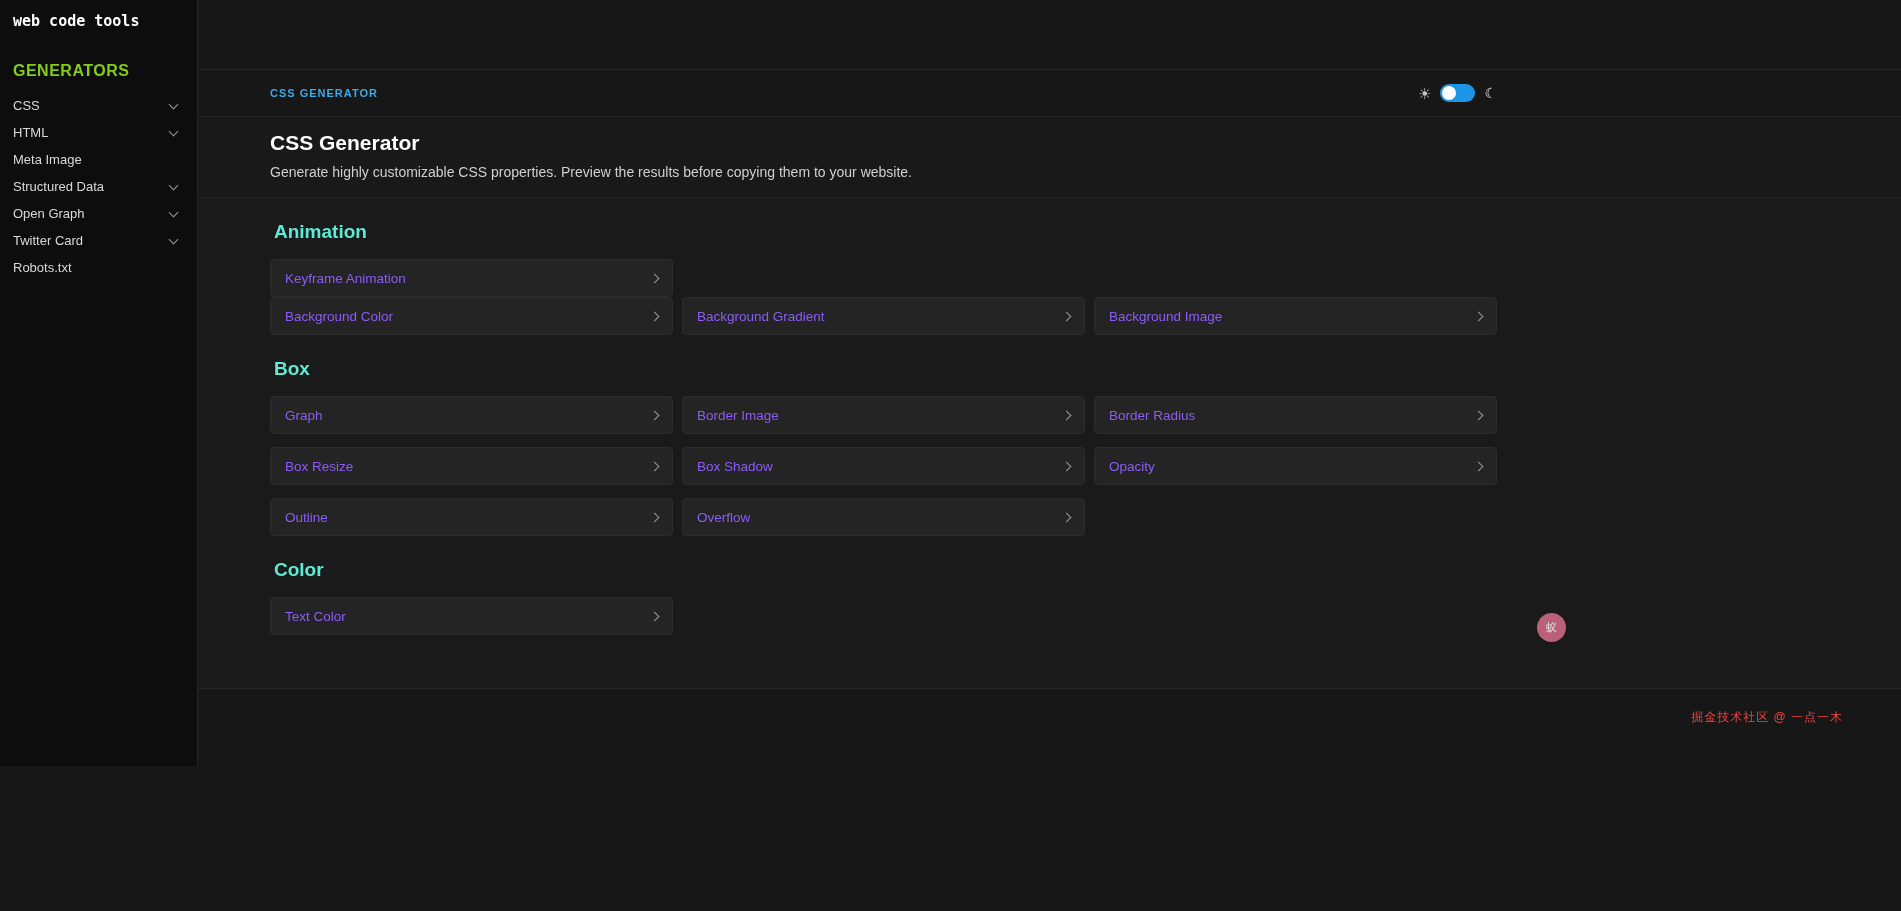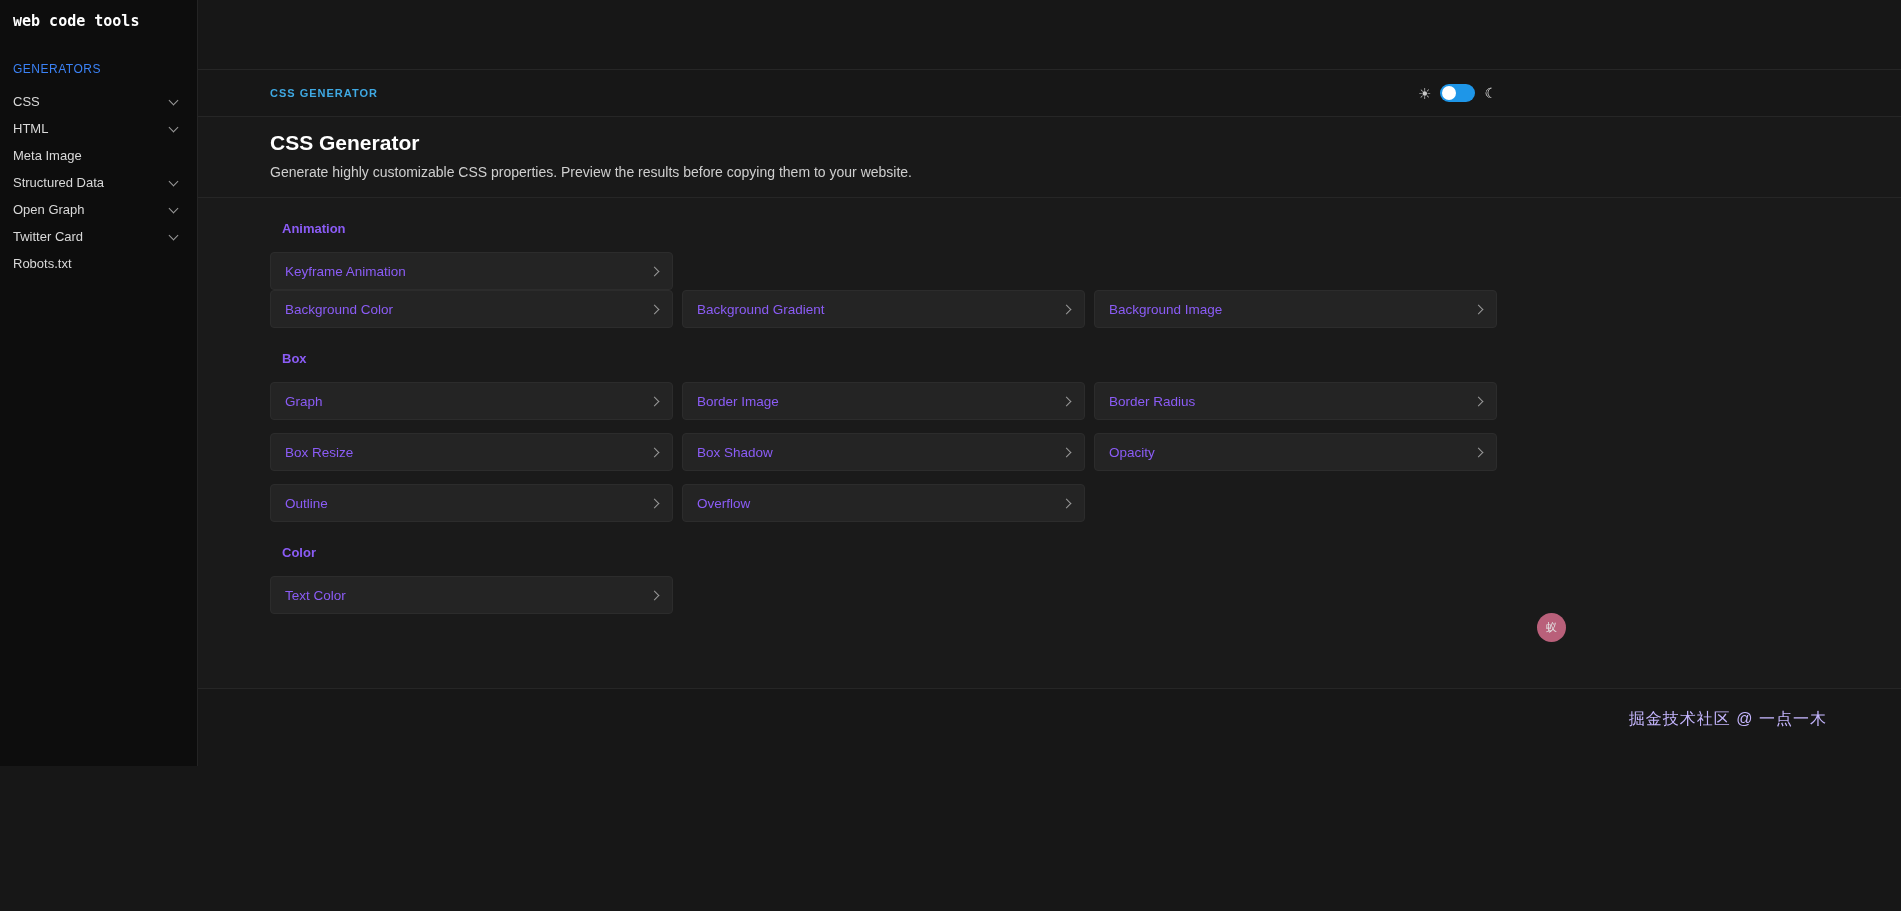--- a/index.html
+++ b/index.html
@@ -21,21 +21,21 @@
     height: 766px;
   }
   .logo {
     padding: 12px 14px 6px 13px;
     font-family: "DejaVu Sans Mono", monospace;
     font-weight: bold; font-size: 15px; color: #ffffff;
     cursor: pointer;
   }
   .nav-label {
     margin: 26px 14px 12px 13px;
-    color: #3b82f6; font-size: 12px; font-weight: normal;
+    color: #84cc16; font-size: 16px; font-weight: bold;
     letter-spacing: 0.5px;
   }
   .nav-item {
     display: flex; align-items: center; justify-content: space-between;
     padding: 0 20px 0 13px;
     height: 27px;
     font-size: 13px; color: #d9d9d9;
     cursor: pointer;
   }
 
@@ -84,22 +84,22 @@
   }
   .title-block h1 { margin: 0 0 9px 0; font-size: 21px; color: #ffffff; }
   .title-block p  { margin: 0; font-size: 14px; color: #cfcfcf; }
 
   .content {
     height: 490px; overflow: hidden;
     background: #1a1a1a;
     padding-left: 72px;
   }
   .section-title {
-    margin: 23px 0 16px 12px;
-    font-size: 13px; font-weight: bold; color: #8b5cf6;
+    margin: 23px 0 16px 4px;
+    font-size: 19px; font-weight: bold; color: #5eead4;
   }
   .grid {
     width: 1227px;
     display: grid;
     grid-template-columns: repeat(3, 1fr);
     gap: 13px 9px;
   }
   .card {
     height: 38px;
     background: #242424;
@@ -109,22 +109,22 @@
     padding: 0 14px;
     cursor: pointer;
   }
   .card-label { font-size: 13.5px; color: #8b5cf6; }
 
   .page-footer {
     flex: 1; border-top: 1px solid #262626;
     background: #171717; position: relative;
   }
   .watermark {
-    position: absolute; top: 20px; right: 74px;
-    color: #c4b5fd; font-size: 16px; letter-spacing: 1px;
+    position: absolute; top: 20px; right: 58px;
+    color: #ef4444; font-size: 12px; letter-spacing: 1px;
   }
 
   .floating-badge {
     position: absolute; left: 1537px; top: 613px;
     width: 29px; height: 29px; border-radius: 50%;
     background: #cf6a88; opacity: 0.88;
     color: #ffffff; font-size: 11px;
     display: flex; align-items: center; justify-content: center;
     cursor: pointer; z-index: 10;
   }

